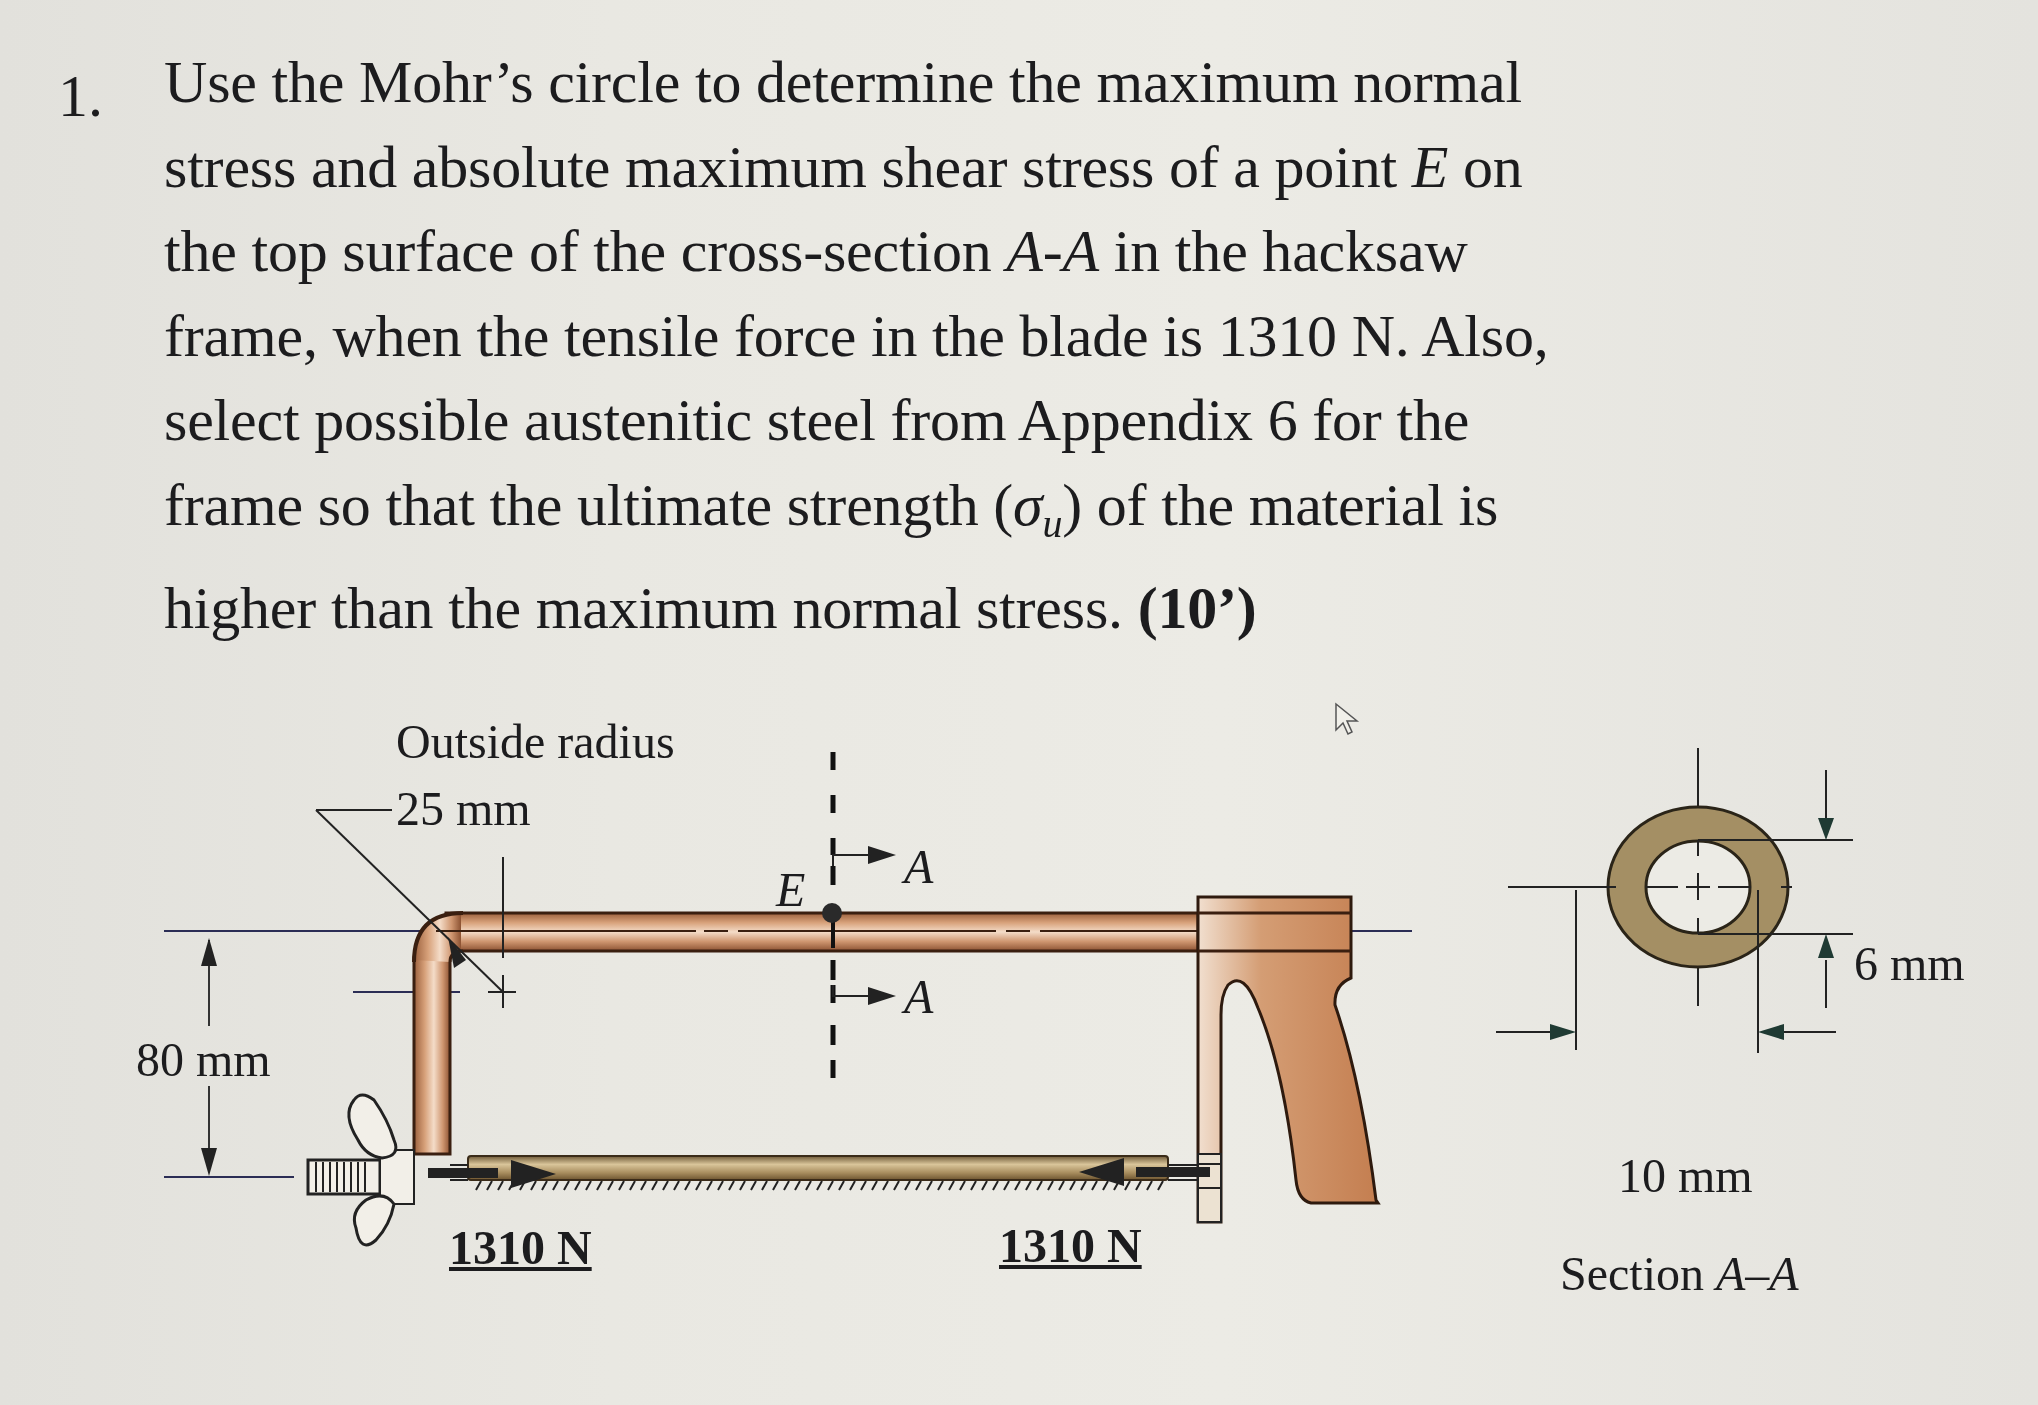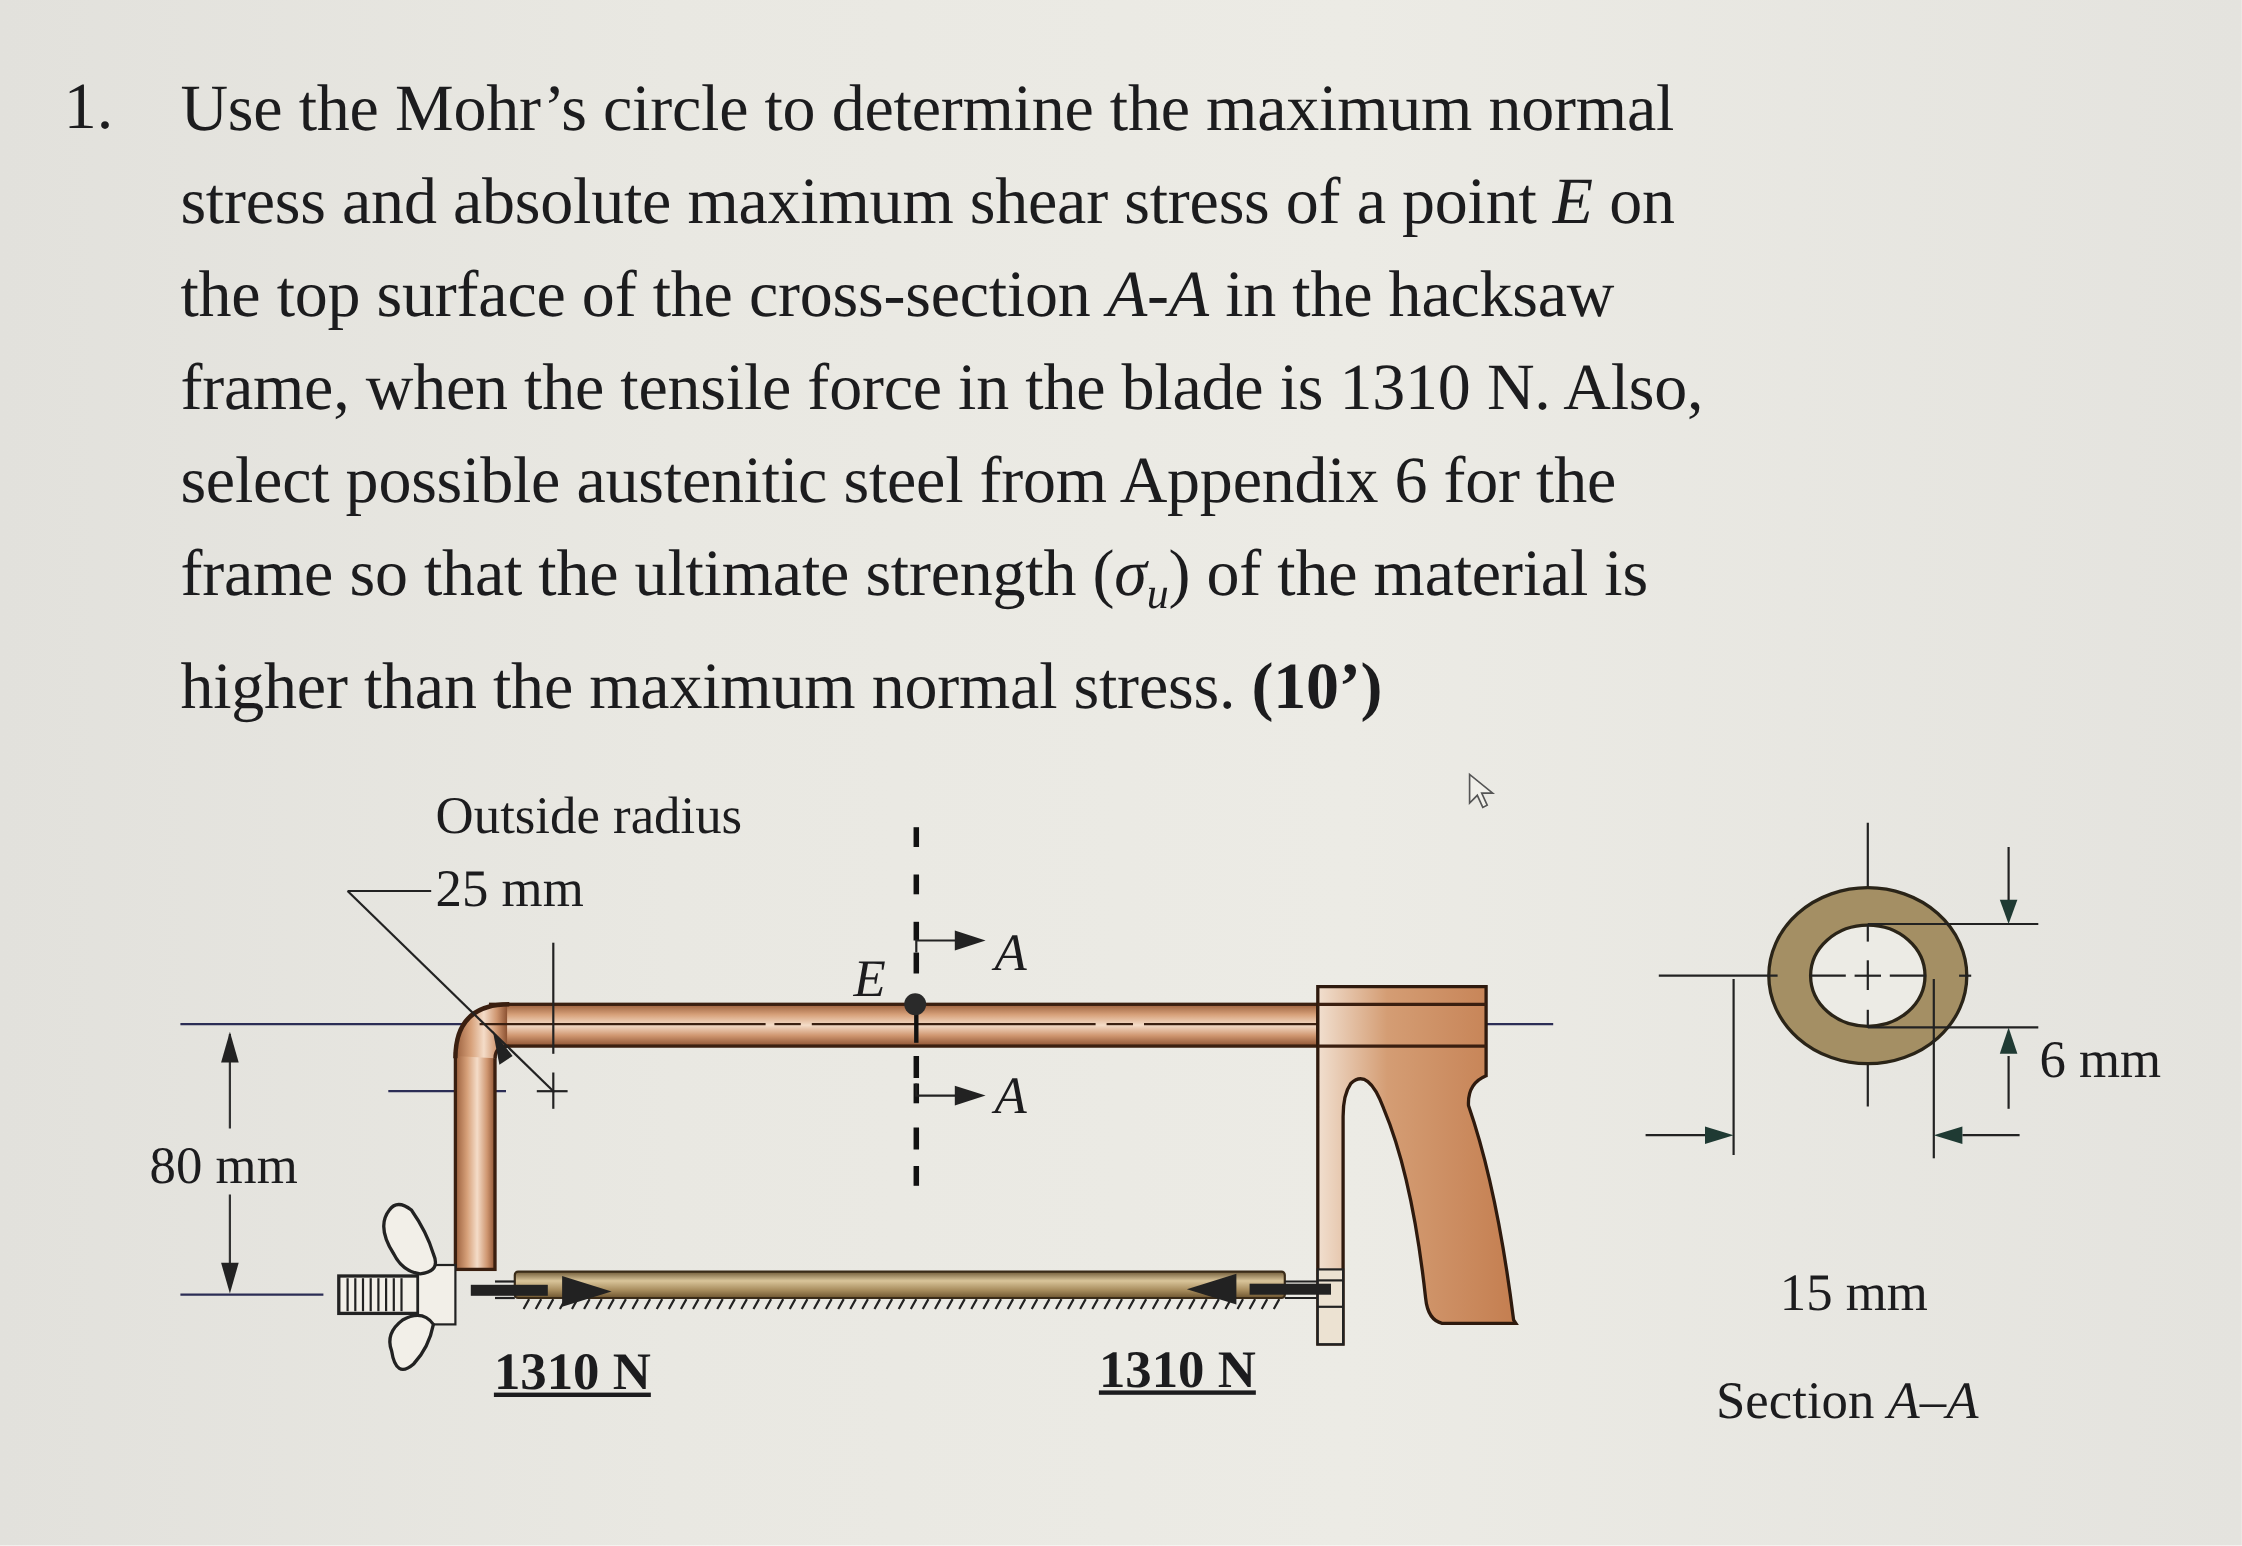--- a/index.html
+++ b/index.html
@@ -12,21 +12,21 @@
     }
     .problem {
       position: absolute; left: 58px; top: 40px;
       width: 1900px;
     }
     .problem-number {
       position: absolute; left: 0; top: 14px;
       font-size: 60px; line-height: 84px;
     }
     .problem-text {
-      position: absolute; left: 106px; top: 16px;
+      position: absolute; left: 106px; top: 0;
       font-size: 60px; line-height: 84.5px;
       letter-spacing: -0.2px;
       width: 1820px;
     }
     .problem-text .line { display: block; white-space: nowrap; }
     .ital { font-style: italic; }
     .bold { font-weight: bold; }
     .sub { font-size: 40px; font-style: italic; vertical-align: -12px; }
     .figure { position: absolute; left: 16px; top: 0; width: 2038px; height: 1405px; }
     .lbl { position: absolute; font-size: 48px; white-space: nowrap; line-height: 1; }
@@ -199,19 +199,19 @@
 
   <div class="lbl" style="left:380px; top:718px;">Outside radius</div>
   <div class="lbl" style="left:380px; top:785px;">25 mm</div>
   <div class="lbl" style="left:120px; top:1036px;">80 mm</div>
   <div class="lbl lbl-ital" style="left:760px; top:866px;">E</div>
   <div class="lbl lbl-ital" style="left:888px; top:843px;">A</div>
   <div class="lbl lbl-ital" style="left:888px; top:973px;">A</div>
   <div class="lbl lbl-bold" style="left:433px; top:1224px;">1310 N</div>
   <div class="lbl lbl-bold" style="left:983px; top:1222px;">1310 N</div>
   <div class="lbl" style="left:1838px; top:912px;margin-top:28px;">6 mm</div>
-  <div class="lbl" style="left:1602px; top:1152px;">15 mm</div>
+  <div class="lbl" style="left:1602px; top:1152px;">10 mm</div>
   <div class="lbl" style="left:1544px; top:1250px;"><span>Section </span><span class="lbl-ital">A–A</span></div>
 
   <svg class="cursor" width="30" height="36" viewBox="0 0 30 36">
     <path d="M2,2 L2,28 L9,21 L14,32 L18,30 L13,19 L23,19 Z" fill="#f1f0ea" stroke="#555" stroke-width="1.5"></path>
   </svg>
 </div>
 
 </body></html>

